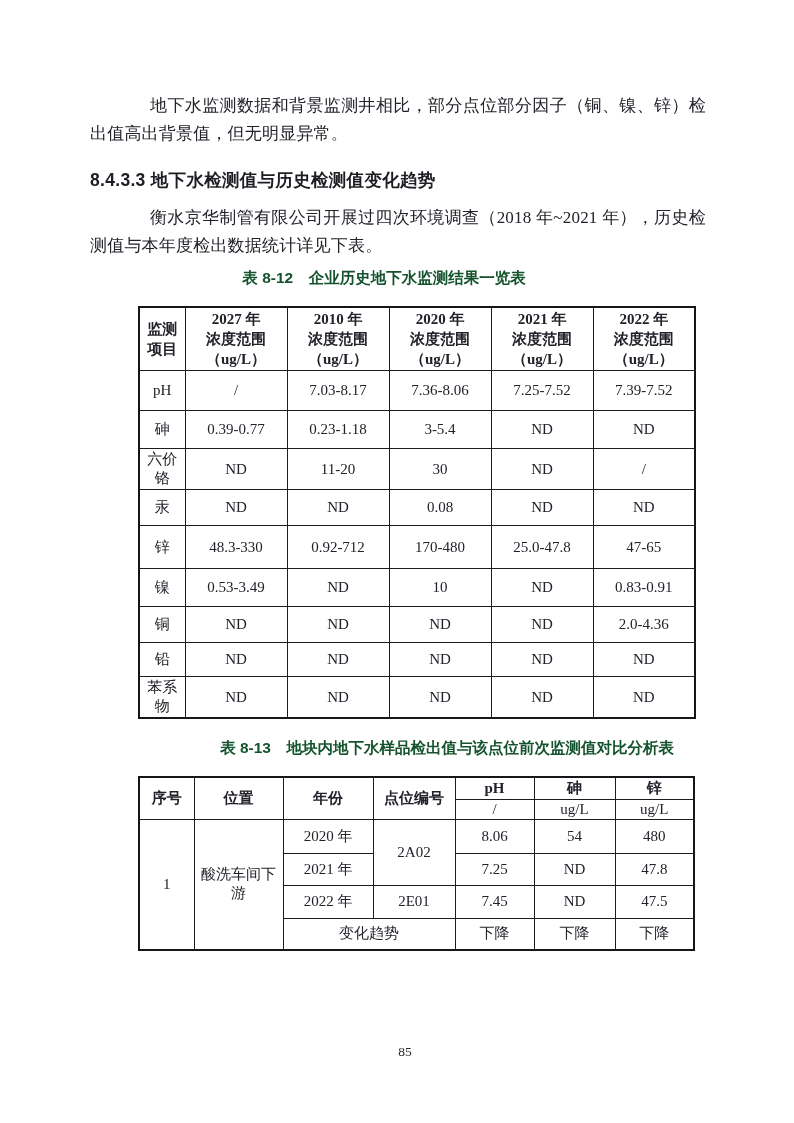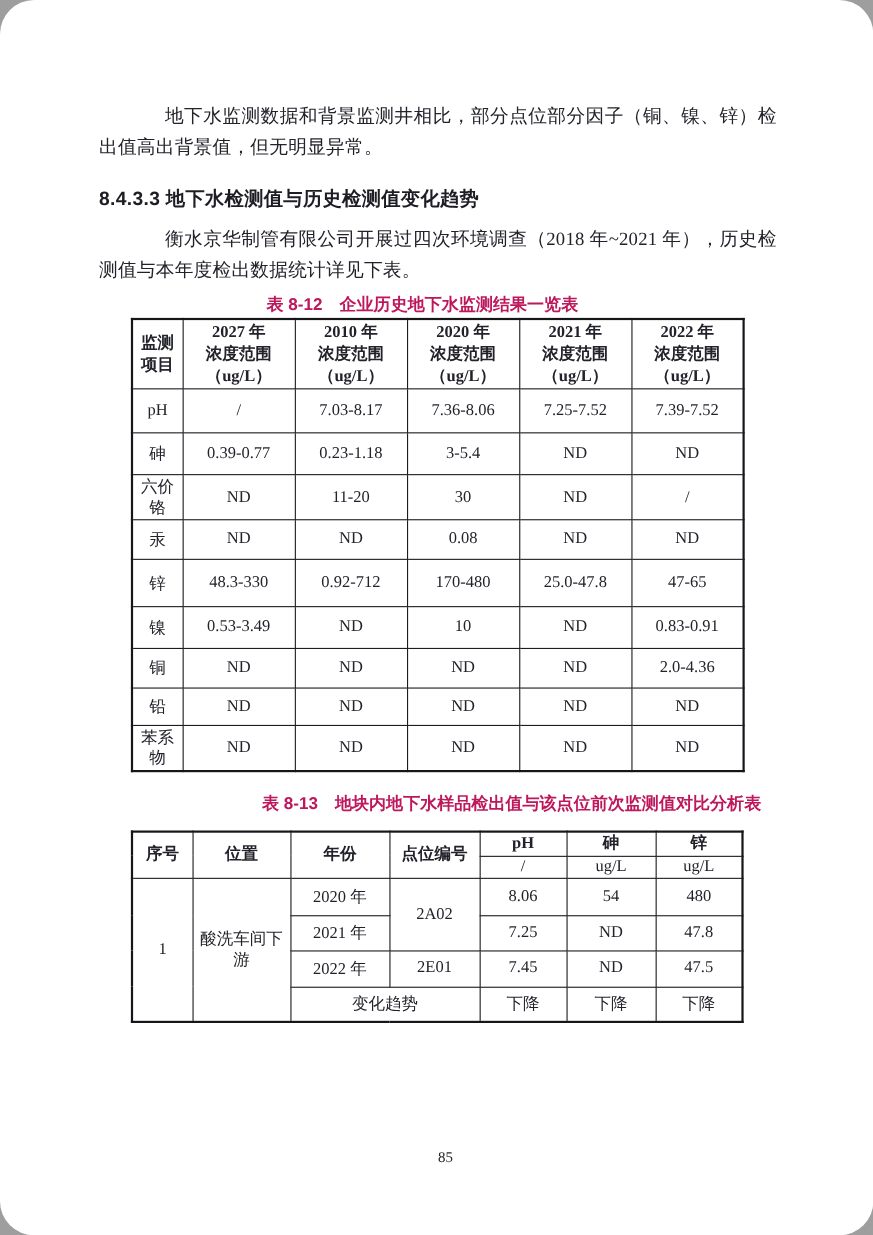--- a/index.html
+++ b/index.html
@@ -1,40 +1,40 @@
 <!DOCTYPE html>
 <html><head>
 <meta charset="utf-8">
 <style>
   html,body{margin:0;padding:0;background:#9e9e9e;}
   .page{
     position:relative;width:794px;height:1123px;margin:0 auto;background:#ffffff;
     font-family:"Liberation Serif","DejaVu Serif",serif;
-    color:#22222a;overflow:hidden;border-radius:31px;
+    color:#22222a;overflow:hidden;
   }
   .content{position:absolute;left:90px;top:92px;width:616px;}
   p.body-text{
     margin:0;font-size:17px;line-height:28px;text-align:justify;
     text-indent:60px;letter-spacing:0.2px;
   }
   h3.sec-heading{
     margin:20px 0 12px 0;font-size:17.5px;line-height:24px;font-weight:bold;
     font-family:"Liberation Sans","DejaVu Sans",sans-serif;
     letter-spacing:0.3px;color:#1d1d24;
   }
   p.after-heading{margin-top:6px;}
   .tbl-caption{
-    margin:0;text-align:center;font-weight:bold;font-size:15.5px;line-height:20px;
-    font-family:"Liberation Sans","DejaVu Sans",sans-serif;color:#be185d;
+    margin:18px;text-align:center;font-weight:bold;font-size:15.5px;line-height:20px;
+    font-family:"Liberation Sans","DejaVu Sans",sans-serif;color:#14532d;
     transform:translateX(-14px);
   }
   .cap12{margin-top:8px;}
   .cap13{margin-top:19px;text-align:right;}
   table.doc-table{
-    border-collapse:collapse;table-layout:fixed;margin-left:29px;
+    border-collapse:collapse;table-layout:fixed;margin-left:48px;
     font-size:15px;color:#22222a;
   }
   table.doc-table td,table.doc-table th{
     border:1px solid #1b1b20;text-align:center;vertical-align:middle;
     padding:1px 3px;font-weight:normal;overflow:hidden;
   }
   table.doc-table{border:2px solid #15151a;}
   #table12{width:556px;margin-top:1px;}
   #table12 th{white-space:pre-line;font-weight:bold;line-height:20px;}
   #table13{width:555px;margin-top:14px;}

